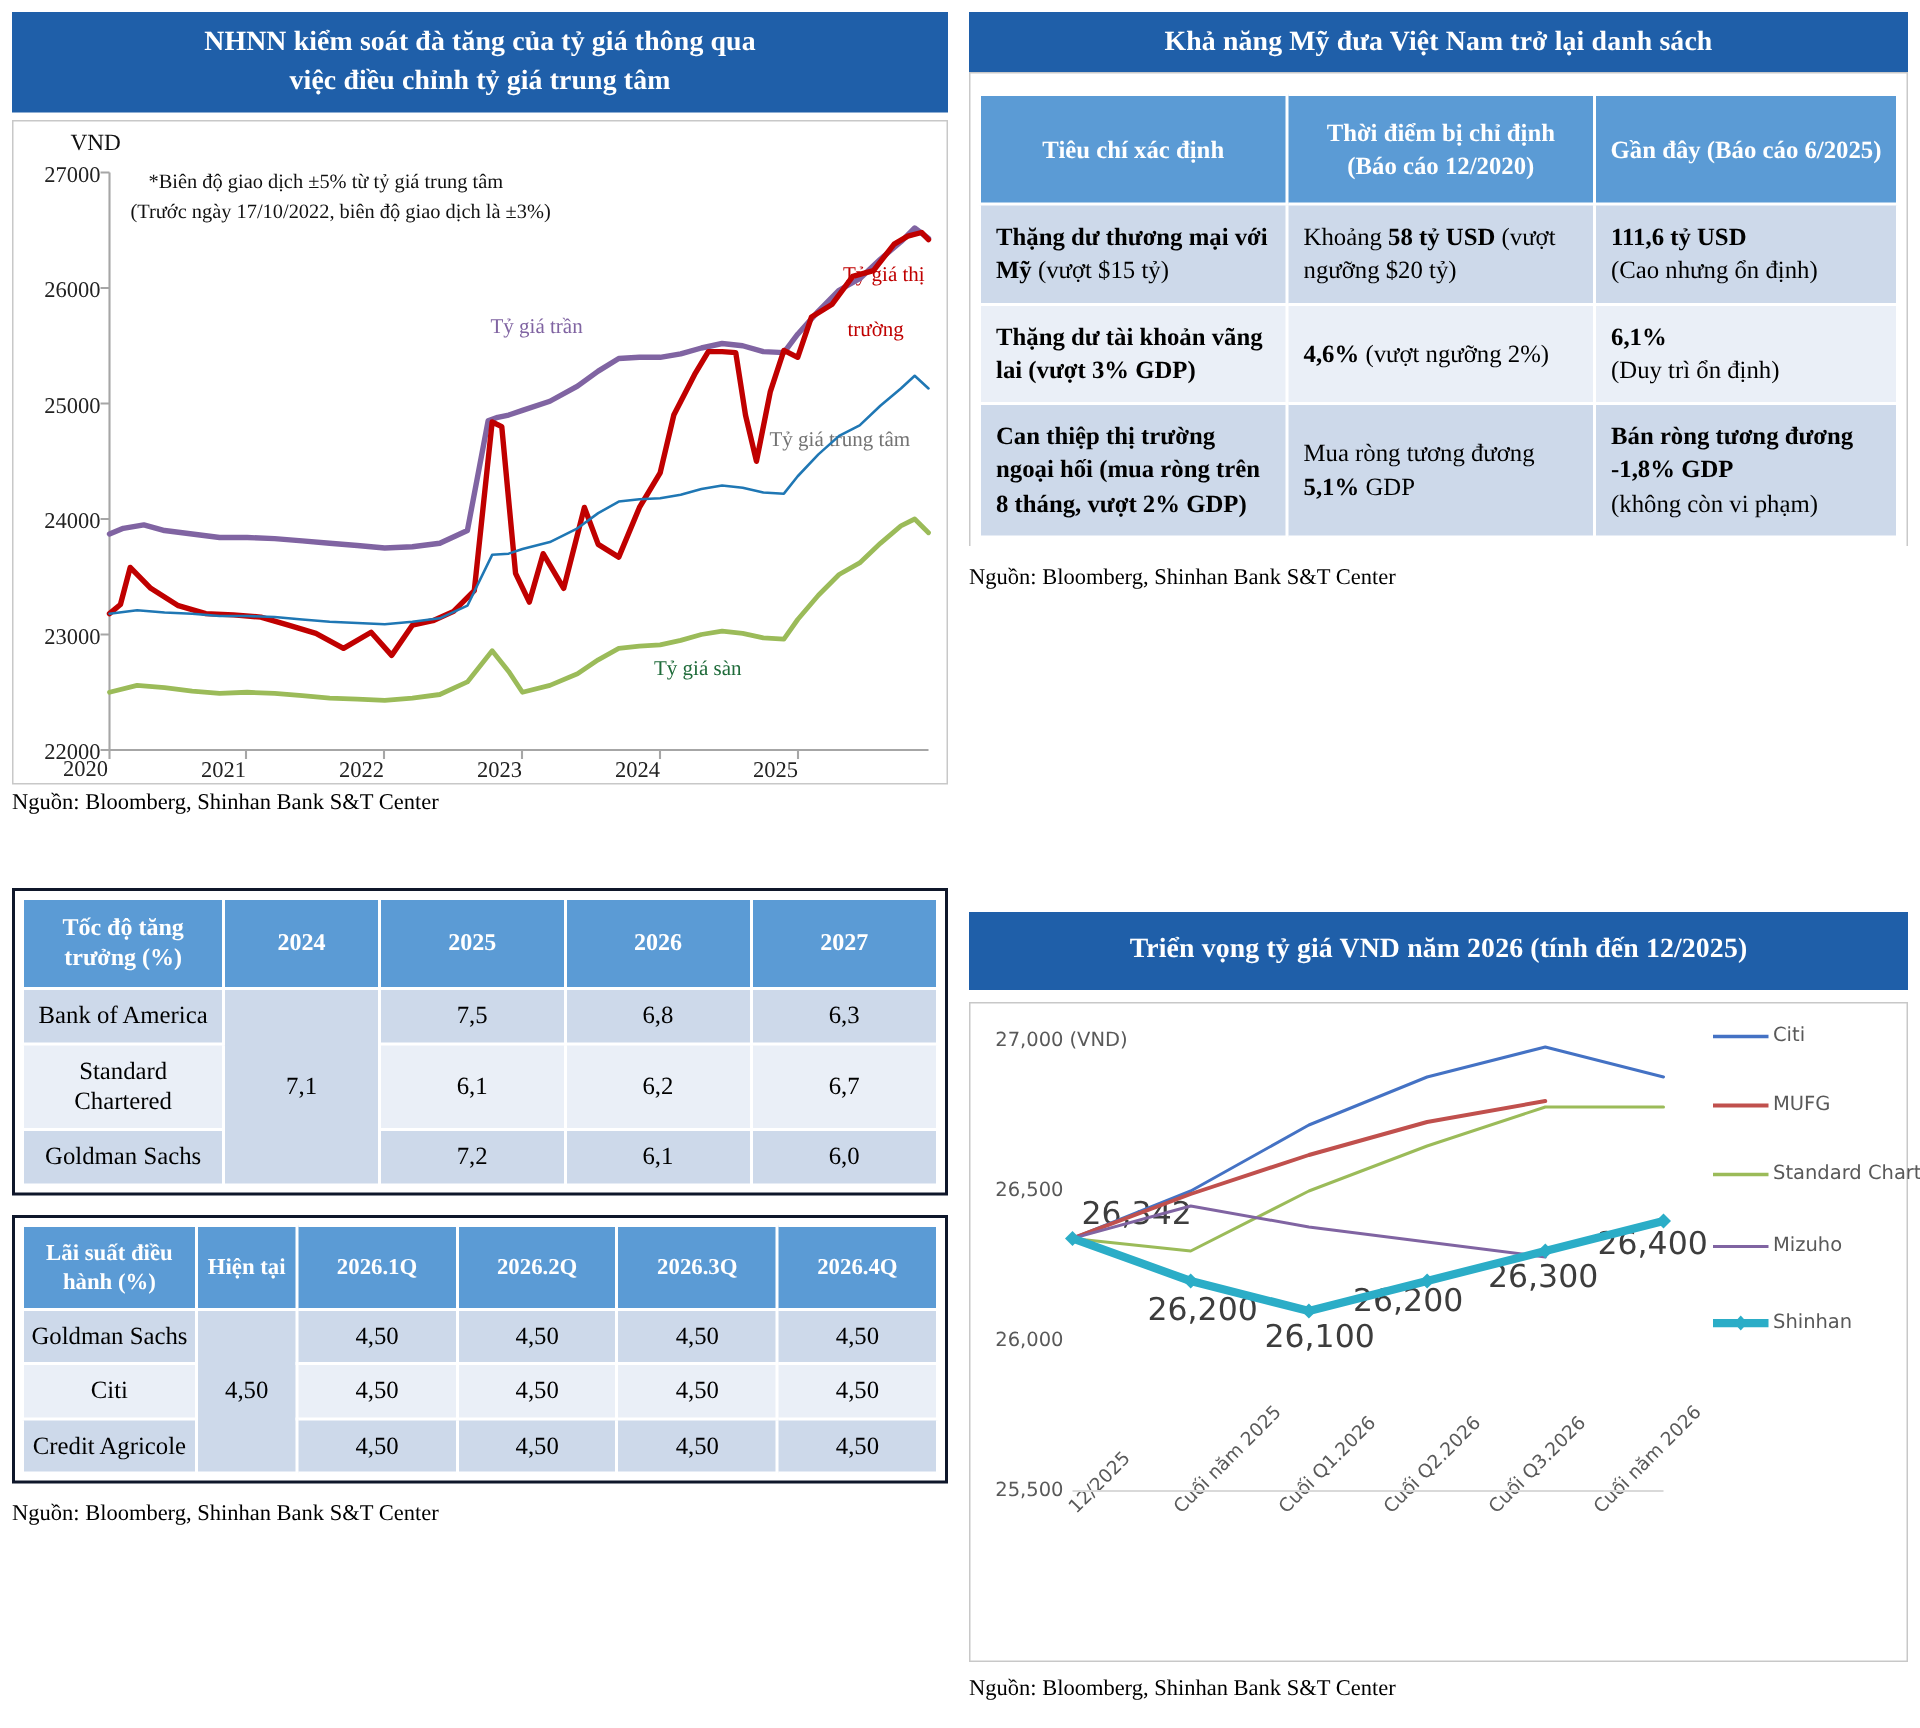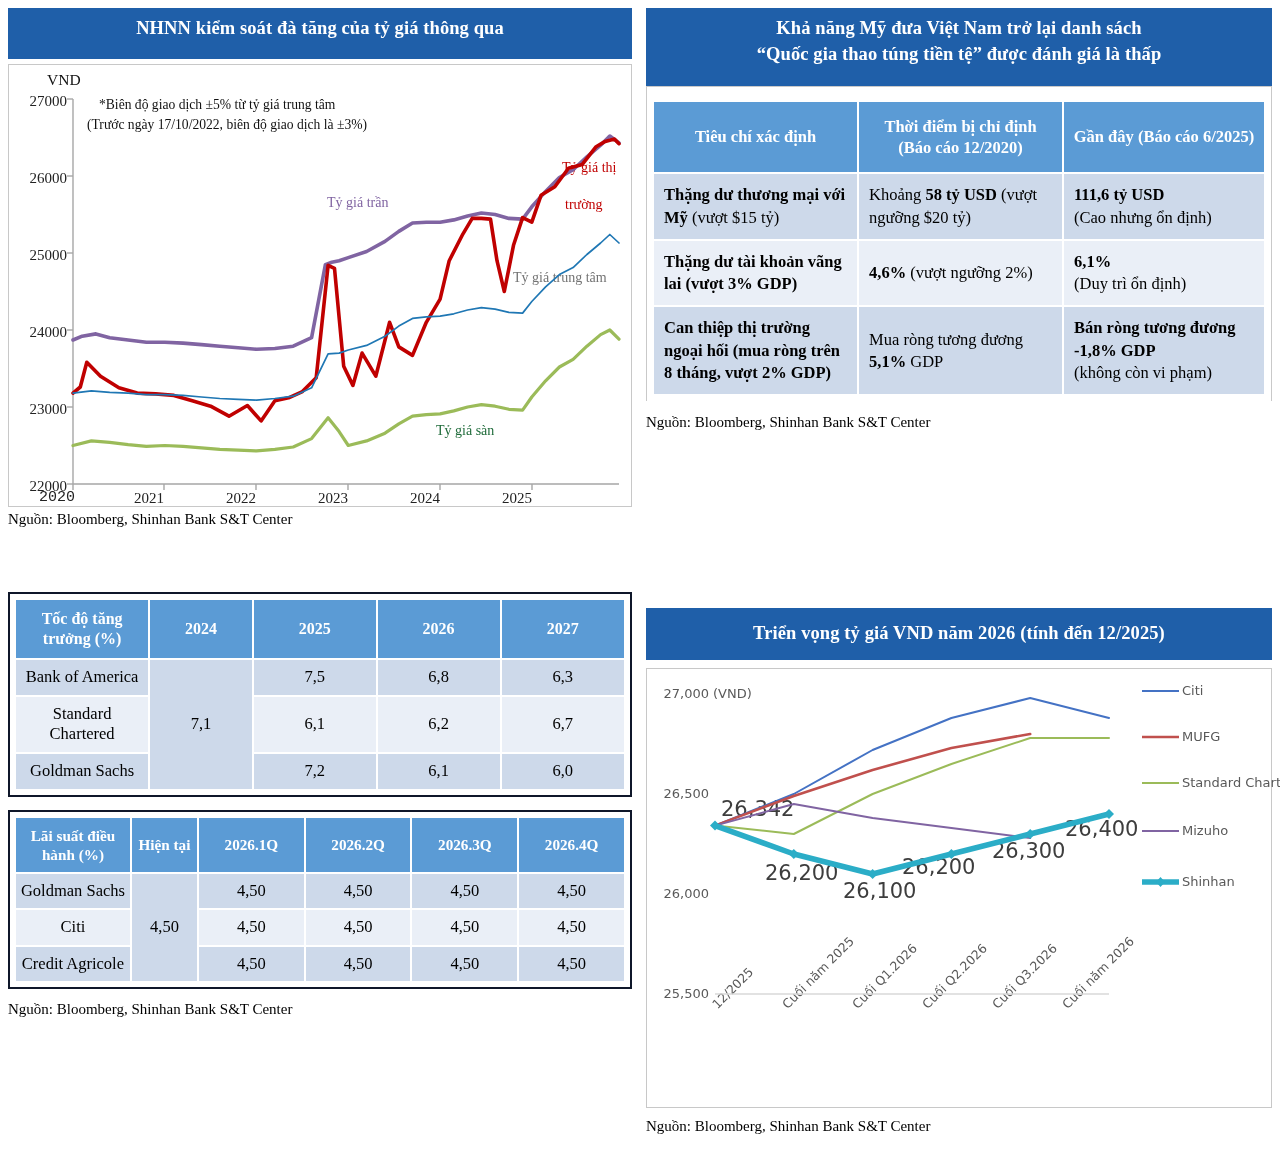--- a/index.html
+++ b/index.html
@@ -22,21 +22,21 @@
   .banner{
     background:#1F5FA9;
     color:#ffffff;
     text-align:center;
     font-weight:bold;
     font-size:18.5px;
     line-height:1.42;
     padding:6px 4px 8px 4px;
     letter-spacing:.1px;
   }
-  .banner.tall{padding:7px 4px 18px 4px;}
+  .banner.tall{padding:7px 4px 7px 4px;}
   .banner-line{display:block;}
 
   
   .plotbox{
     border:1px solid #c8c8c8;
     box-sizing:border-box;
     position:relative;
     background:#fff;
   }
   .srcnote{
@@ -107,36 +107,37 @@
        font-family:"DejaVu Sans", sans-serif;white-space:nowrap;line-height:1.35;}
 </style>
 </head>
 <body>
 
 <div class="grid">
 
   <div class="panel">
     <div class="banner tall">
       <span class="banner-line">NHNN kiểm soát đà tăng của tỷ giá thông qua</span>
+      <span class="banner-line">việc điều chỉnh tỷ giá trung tâm</span>
     </div>
 
     <div class="plotbox" id="chart1-box">
       <div class="axis-unit" style="left:38px;top:6px;">VND</div>
 
       <div class="annot" style="left:90px;top:30px;">*Biên độ giao dịch ±5% từ tỷ giá trung tâm</div>
       <div class="annot" style="left:78px;top:50px;">(Trước ngày 17/10/2022, biên độ giao dịch là ±3%)</div>
 
       <div class="ytick" style="left:0px;top:28px;">27000</div>
       <div class="ytick" style="left:0px;top:105px;">26000</div>
       <div class="ytick" style="left:0px;top:182px;">25000</div>
       <div class="ytick" style="left:0px;top:259px;">24000</div>
       <div class="ytick" style="left:0px;top:336px;">23000</div>
       <div class="ytick" style="left:0px;top:413px;">22000</div>
 
-      <div class="xtick" style="left:18px;top:424px;font-family:Liberation Mono, monospace;">2020</div>
+      <div class="xtick" style="left:18px;top:424px;">2020</div>
       <div class="xtick" style="left:110px;top:425px;">2021</div>
       <div class="xtick" style="left:202px;top:425px;">2022</div>
       <div class="xtick" style="left:294px;top:425px;">2023</div>
       <div class="xtick" style="left:386px;top:425px;">2024</div>
       <div class="xtick" style="left:478px;top:425px;">2025</div>
 
       <div class="serieslabel" style="left:318px;top:130px;color:#8064A2;">Tỷ giá trần</div>
       <div class="serieslabel" style="left:553px;top:95px;color:#C00000;">Tỷ giá thị</div>
       <div class="serieslabel" style="left:556px;top:132px;color:#C00000;">trường</div>
       <div class="serieslabel" style="left:504px;top:205px;color:#737373;">Tỷ giá trung tâm</div>
@@ -168,21 +169,20 @@
           </g>
       </svg>
     </div>
 
     <div class="srcnote">Nguồn: Bloomberg, Shinhan Bank S&amp;T Center</div>
   </div>
 
   <div class="panel panel-right">
     <div class="banner tall">
       <span class="banner-line">Khả năng Mỹ đưa Việt Nam trở lại danh sách</span>
-      <span class="banner-line">“Quốc gia thao túng tiền tệ” được đánh giá là thấp</span>
     </div>
 
     <div class="panel2-wrap">
       <table class="dt" id="tbl-criteria">
         <colgroup>
             <col style="width:33.5%">
             <col style="width:33.5%">
             <col style="width:33%">
           </colgroup>
         <thead>

